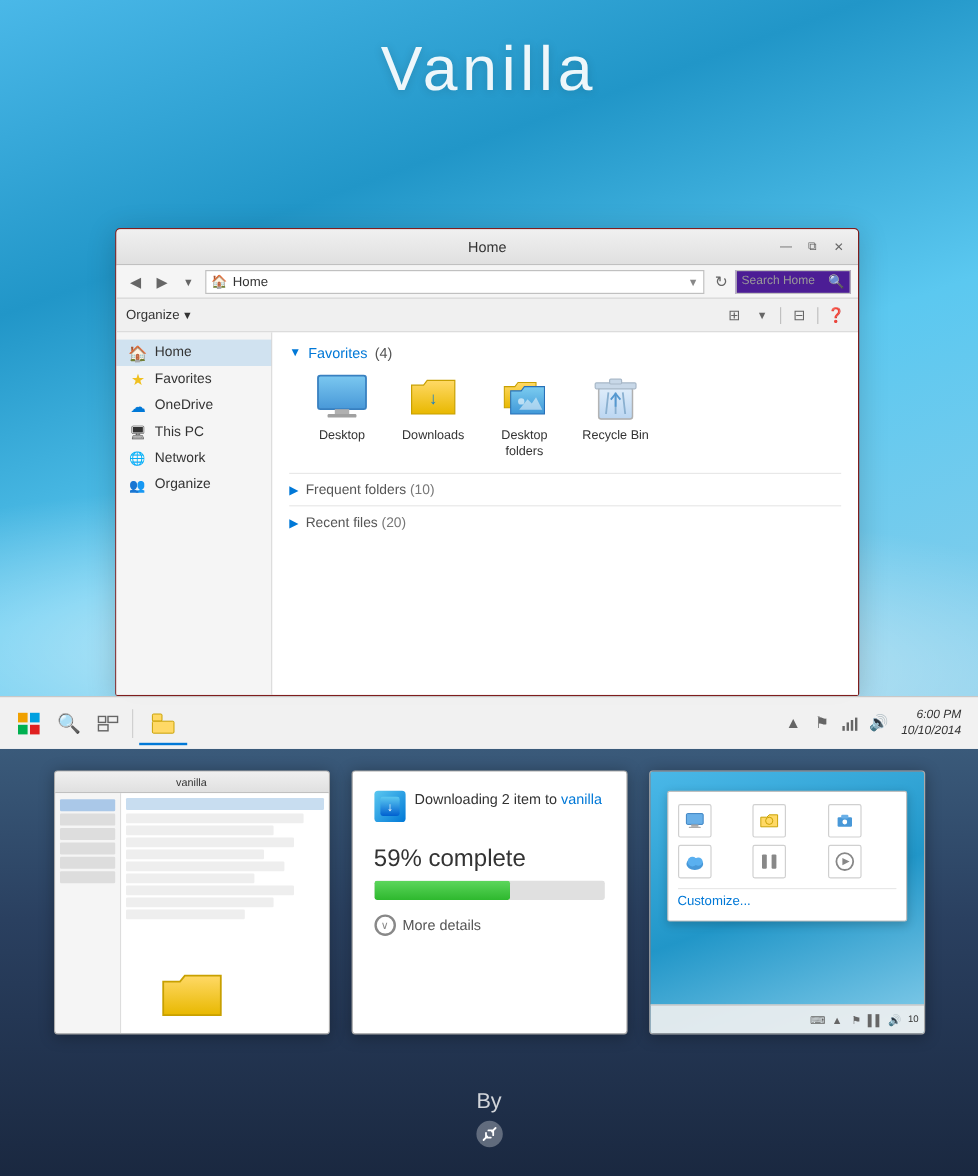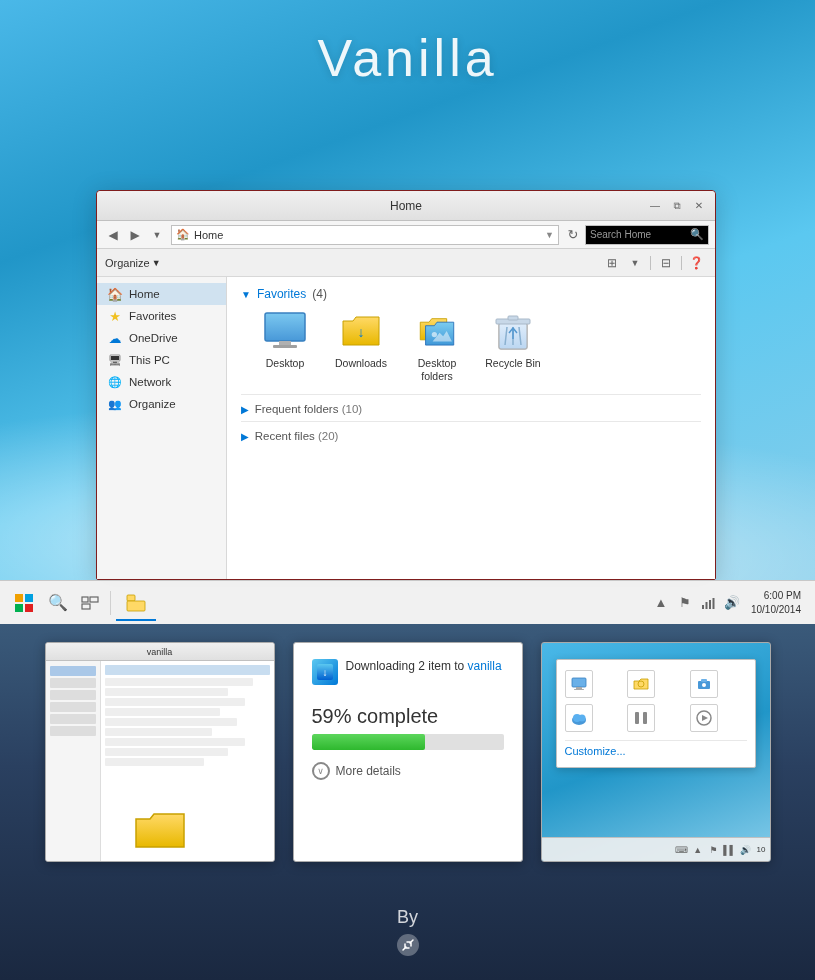--- a/index.html
+++ b/index.html
@@ -152,23 +152,23 @@
       width: 20px;
       height: 20px;
       display: flex;
       align-items: center;
       justify-content: center;
       color: #666;
       font-size: 13px;
       cursor: pointer;
     }
     .search-box {
-      width: 124px;
+      width: 96px;
       height: 20px;
-      background: #000000;
+      background: #4c1d95;
       border: 1px solid #c0c0c0;
       display: flex;
       align-items: center;
       padding: 0 4px;
       font-size: 10px;
       color: #999;
     }
     .search-icon-inline {
       margin-left: auto;
       color: #999;
@@ -384,20 +384,21 @@
       color: #666;
       cursor: pointer;
     }
     .clock {
       text-align: right;
       font-size: 10px;
       color: #333;
       line-height: 1.4;
       cursor: pointer;
       padding: 0 4px;
+      font-style: italic;
     }
 
     
     .thumbnails-row {
       position: absolute;
       top: 632px;
       left: 0; right: 0;
       display: flex;
       justify-content: center;
       gap: 18px;

